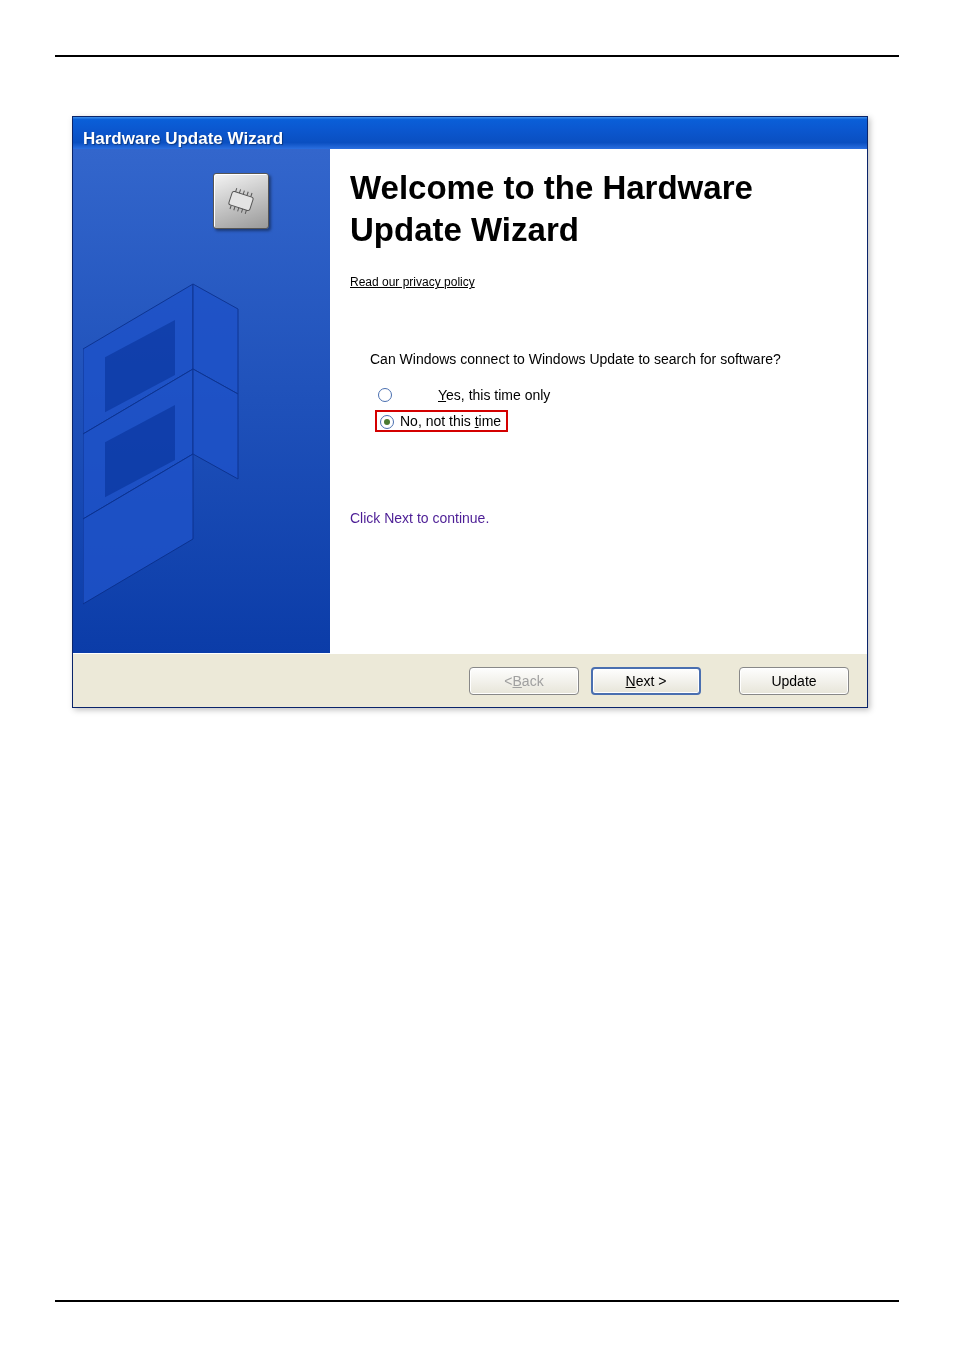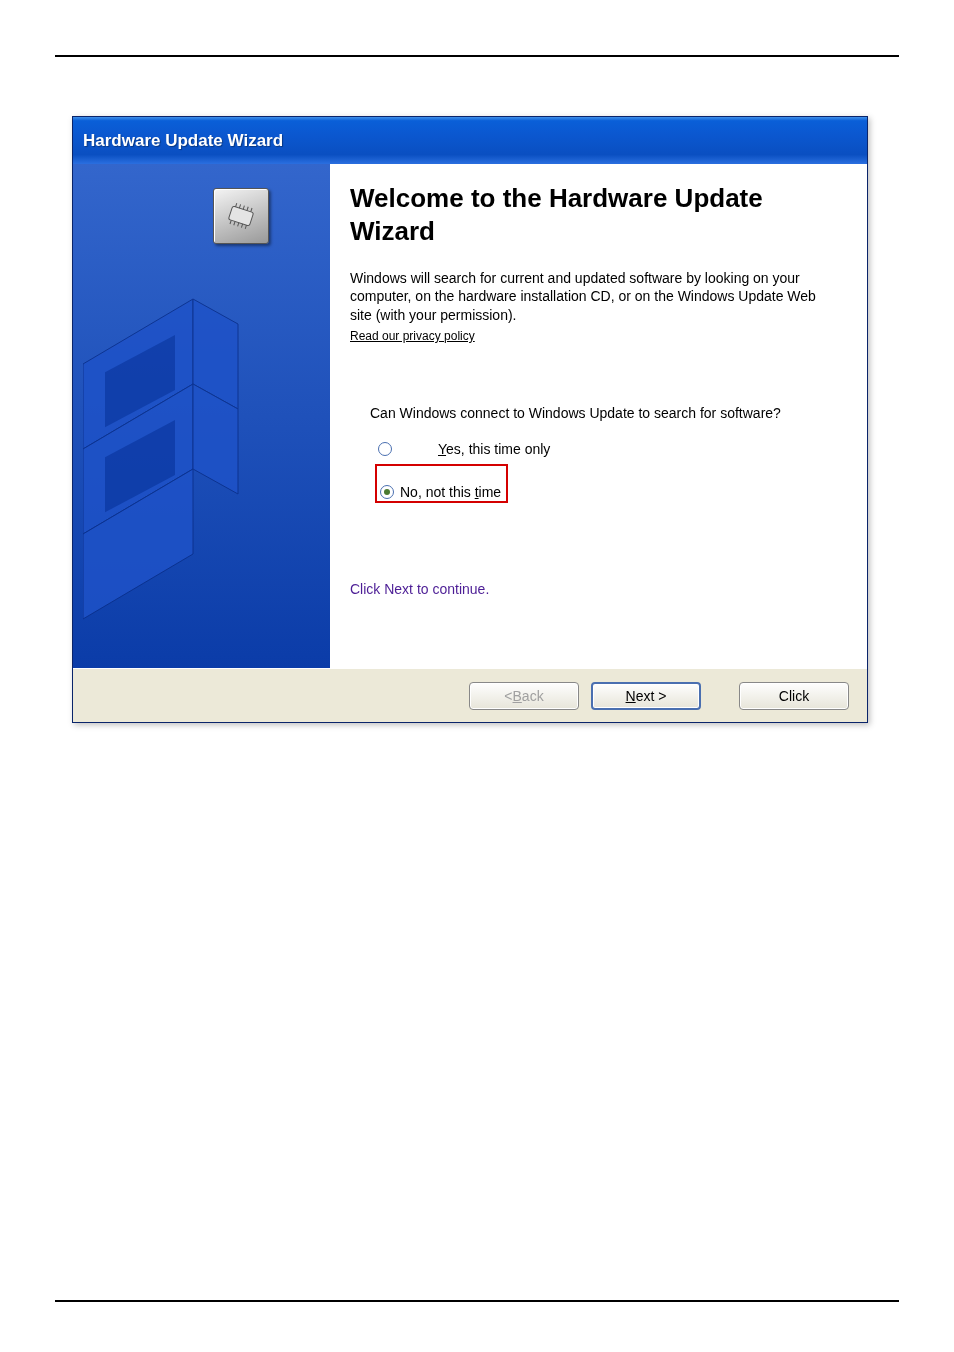--- a/index.html
+++ b/index.html
@@ -22,25 +22,25 @@
     .wizard-window {
       position: absolute;
       left: 72px;
       top: 116px;
       width: 796px;
       border: 1px solid #0a246a;
       background: #ece9d8;
       box-shadow: 2px 2px 6px rgba(0,0,0,.25);
     }
     .title-bar {
-      height: 47px;
+      height: 32px;
       background: linear-gradient(to bottom,
         #3f8fe8 0%, #0a5fd8 8%, #0b57cf 40%, #0a4fc1 80%, #2b6fe0 100%);
       display: flex;
-      align-items: center;
+      align-items: flex-end;
       padding: 0 10px;
       color: #fff;
       font-weight: bold;
       font-size: 17px;
       text-shadow: 1px 1px 1px rgba(0,0,0,.35);
     }
     .wizard-body {
       display: flex;
       height: 504px;
     }
@@ -74,21 +74,21 @@
       justify-content: center;
     }
     .side-icon svg { width: 34px; height: 34px; }
     .content-panel {
       flex: 1;
       background: #fff;
       padding: 18px 28px 16px 20px;
     }
     .heading {
       font-family: Verdana, Geneva, sans-serif;
-      font-size: 26px;
+      font-size: 33px;
       font-weight: bold;
       color: #000;
       line-height: 1.28;
       margin-bottom: 20px;
     }
     .para {
       font-size: 14px;
       color: #000;
       line-height: 1.35;
     }
@@ -136,24 +136,24 @@
     }
     .radio.selected::after {
       content: "";
       width: 6px;
       height: 6px;
       background: #4a7a30;
       border-radius: 50%;
     }
     .radio-highlight {
       border: 2px solid #d40000;
-      padding: 18px 5px 1px 3px;
+      padding: 1px 5px 1px 3px;
       margin-left: -3px;
       display: inline-flex;
-      align-items: center;
+      align-items: flex-end;
     }
     .continue-text {
       font-size: 14px;
       color: #4c1d95;
       margin-top: 76px;
     }
     .button-bar {
       height: 54px;
       background: #ece9d8;
       border-top: 1px solid #fff;
@@ -234,21 +234,20 @@
                 <line x1="21" y1="24" x2="21" y2="28"></line>
               <line x1="25" y1="24" x2="25" y2="28"></line>
             </g>
           </g>
         </svg>
       </div>
     </div>
 
     <div class="content-panel">
       <div class="heading">Welcome to the Hardware Update Wizard</div>
-      <div class="para">Windows will search for current and updated software by looking on your computer, on the hardware installation CD, or on the Windows Update Web site (with your permission).</div>
       <a class="privacy-link">Read our privacy policy</a>
 
       <div class="question">Can Windows connect to Windows Update to search for software?</div>
 
       <div class="radio-group">
 
         <label class="radio-row">
           <span class="radio"></span>
           <span>
             <span></span><span class="u">Y</span><span>es, this time only</span>
@@ -277,17 +276,17 @@
       <span>&lt; </span>
         <span class="u">B</span>
         <span>ack</span>
     </button>
     <button class="btn default">
       <span class="u">N</span>
         <span>ext &gt;</span>
     </button>
     <span class="btn-gap"></span>
     <button class="btn">
-      <span>Click</span>
+      <span>Update</span>
     </button>
   </div>
 
 </div>
 
 </body></html>

